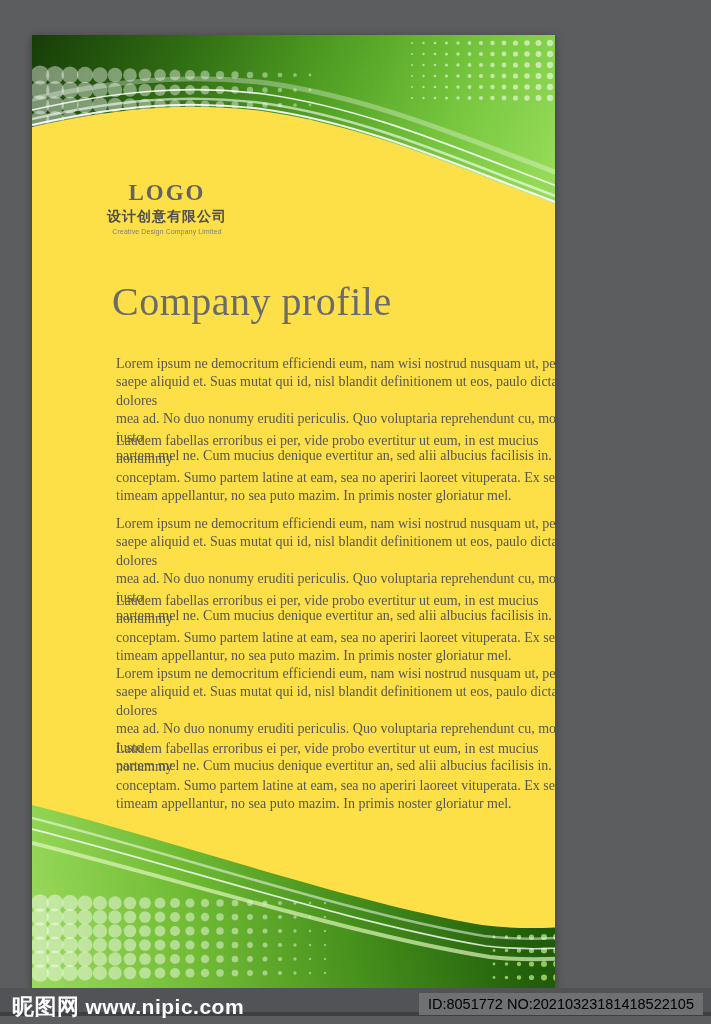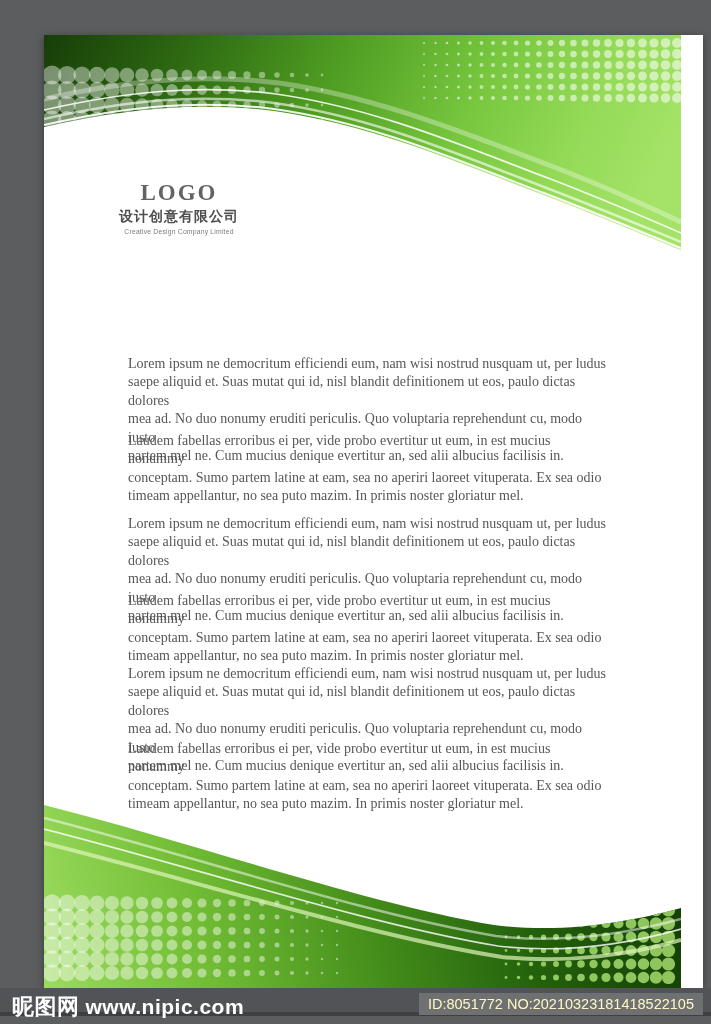--- a/index.html
+++ b/index.html
@@ -2,22 +2,22 @@
 <html><head>
 <meta charset="utf-8">
 <style>
   html,body{margin:0;padding:0;}
   body{
     width:711px;height:1024px;overflow:hidden;position:relative;
     background:#5c5d5f;
     font-family:"Liberation Serif", serif;
   }
   .page{
-    position:absolute;left:44px;top:35px;width:659px;height:953px;
-    background:#ffffff;box-shadow:0 2px 8px rgba(0,0,0,.38);
+    position:absolute;left:32px;top:35px;width:523px;height:953px;
+    background:#fde047;box-shadow:0 2px 8px rgba(0,0,0,.38);
     overflow:hidden;
   }
   .deco{position:absolute;left:0;display:block;}
   .deco.top{top:0;}
   .deco.bottom{top:763px;}
   .logo-block{
     position:absolute;left:70px;top:146px;width:130px;text-align:center;
     color:#5c5c5c;
   }
   .logo-text{font-size:23px;font-weight:bold;letter-spacing:2px;line-height:1.05;color:#636363;}
@@ -40,21 +40,21 @@
     background:#525356;border-bottom:4px solid #3e3f41;box-sizing:border-box;
     font-family:"Liberation Sans",sans-serif;
   }
   .wm-left{
     position:absolute;left:12px;top:4px;color:#ffffff;font-weight:bold;
     font-size:21px;letter-spacing:.5px;white-space:nowrap;
   }
   .wm-left .cn{font-size:22px;font-family:"DejaVu Sans",sans-serif;margin-right:6px;}
   .wm-id{
     position:absolute;right:8px;top:5px;height:22px;line-height:22px;
-    background:#6f7071;color:#fef9c3;font-size:14.5px;padding:0 9px;
+    background:#6f7071;color:#000000;font-size:14.5px;padding:0 9px;
     white-space:nowrap;
   }
 </style>
 </head>
 <body>
 
 <div class="page">
 
   <svg class="deco top" width="637" height="280" viewBox="0 0 637 280">
     <defs>
@@ -318,20 +318,21 @@
       </g>
     </g>
   </svg>
 
   <div class="logo-block">
     <div class="logo-text">LOGO</div>
     <div class="logo-cn">设计创意有限公司</div>
     <div class="logo-en">Creative Design Company Limited</div>
   </div>
 
+  <h1 class="doc-title">Company profile</h1>
 
   <p class="para p0">Lorem ipsum ne democritum efficiendi eum, nam wisi nostrud nusquam ut, per ludus
 saepe aliquid et. Suas mutat qui id, nisl blandit definitionem ut eos, paulo dictas dolores
 mea ad. No duo nonumy eruditi periculis. Quo voluptaria reprehendunt cu, modo iusto
 partem mel ne. Cum mucius denique evertitur an, sed alii albucius facilisis in.</p>
   <p class="para p1">Laudem fabellas erroribus ei per, vide probo evertitur ut eum, in est mucius nonummy
 conceptam. Sumo partem latine at eam, sea no aperiri laoreet vituperata. Ex sea odio
 timeam appellantur, no sea puto mazim. In primis noster gloriatur mel.</p>
   <p class="para p2">Lorem ipsum ne democritum efficiendi eum, nam wisi nostrud nusquam ut, per ludus
 saepe aliquid et. Suas mutat qui id, nisl blandit definitionem ut eos, paulo dictas dolores

